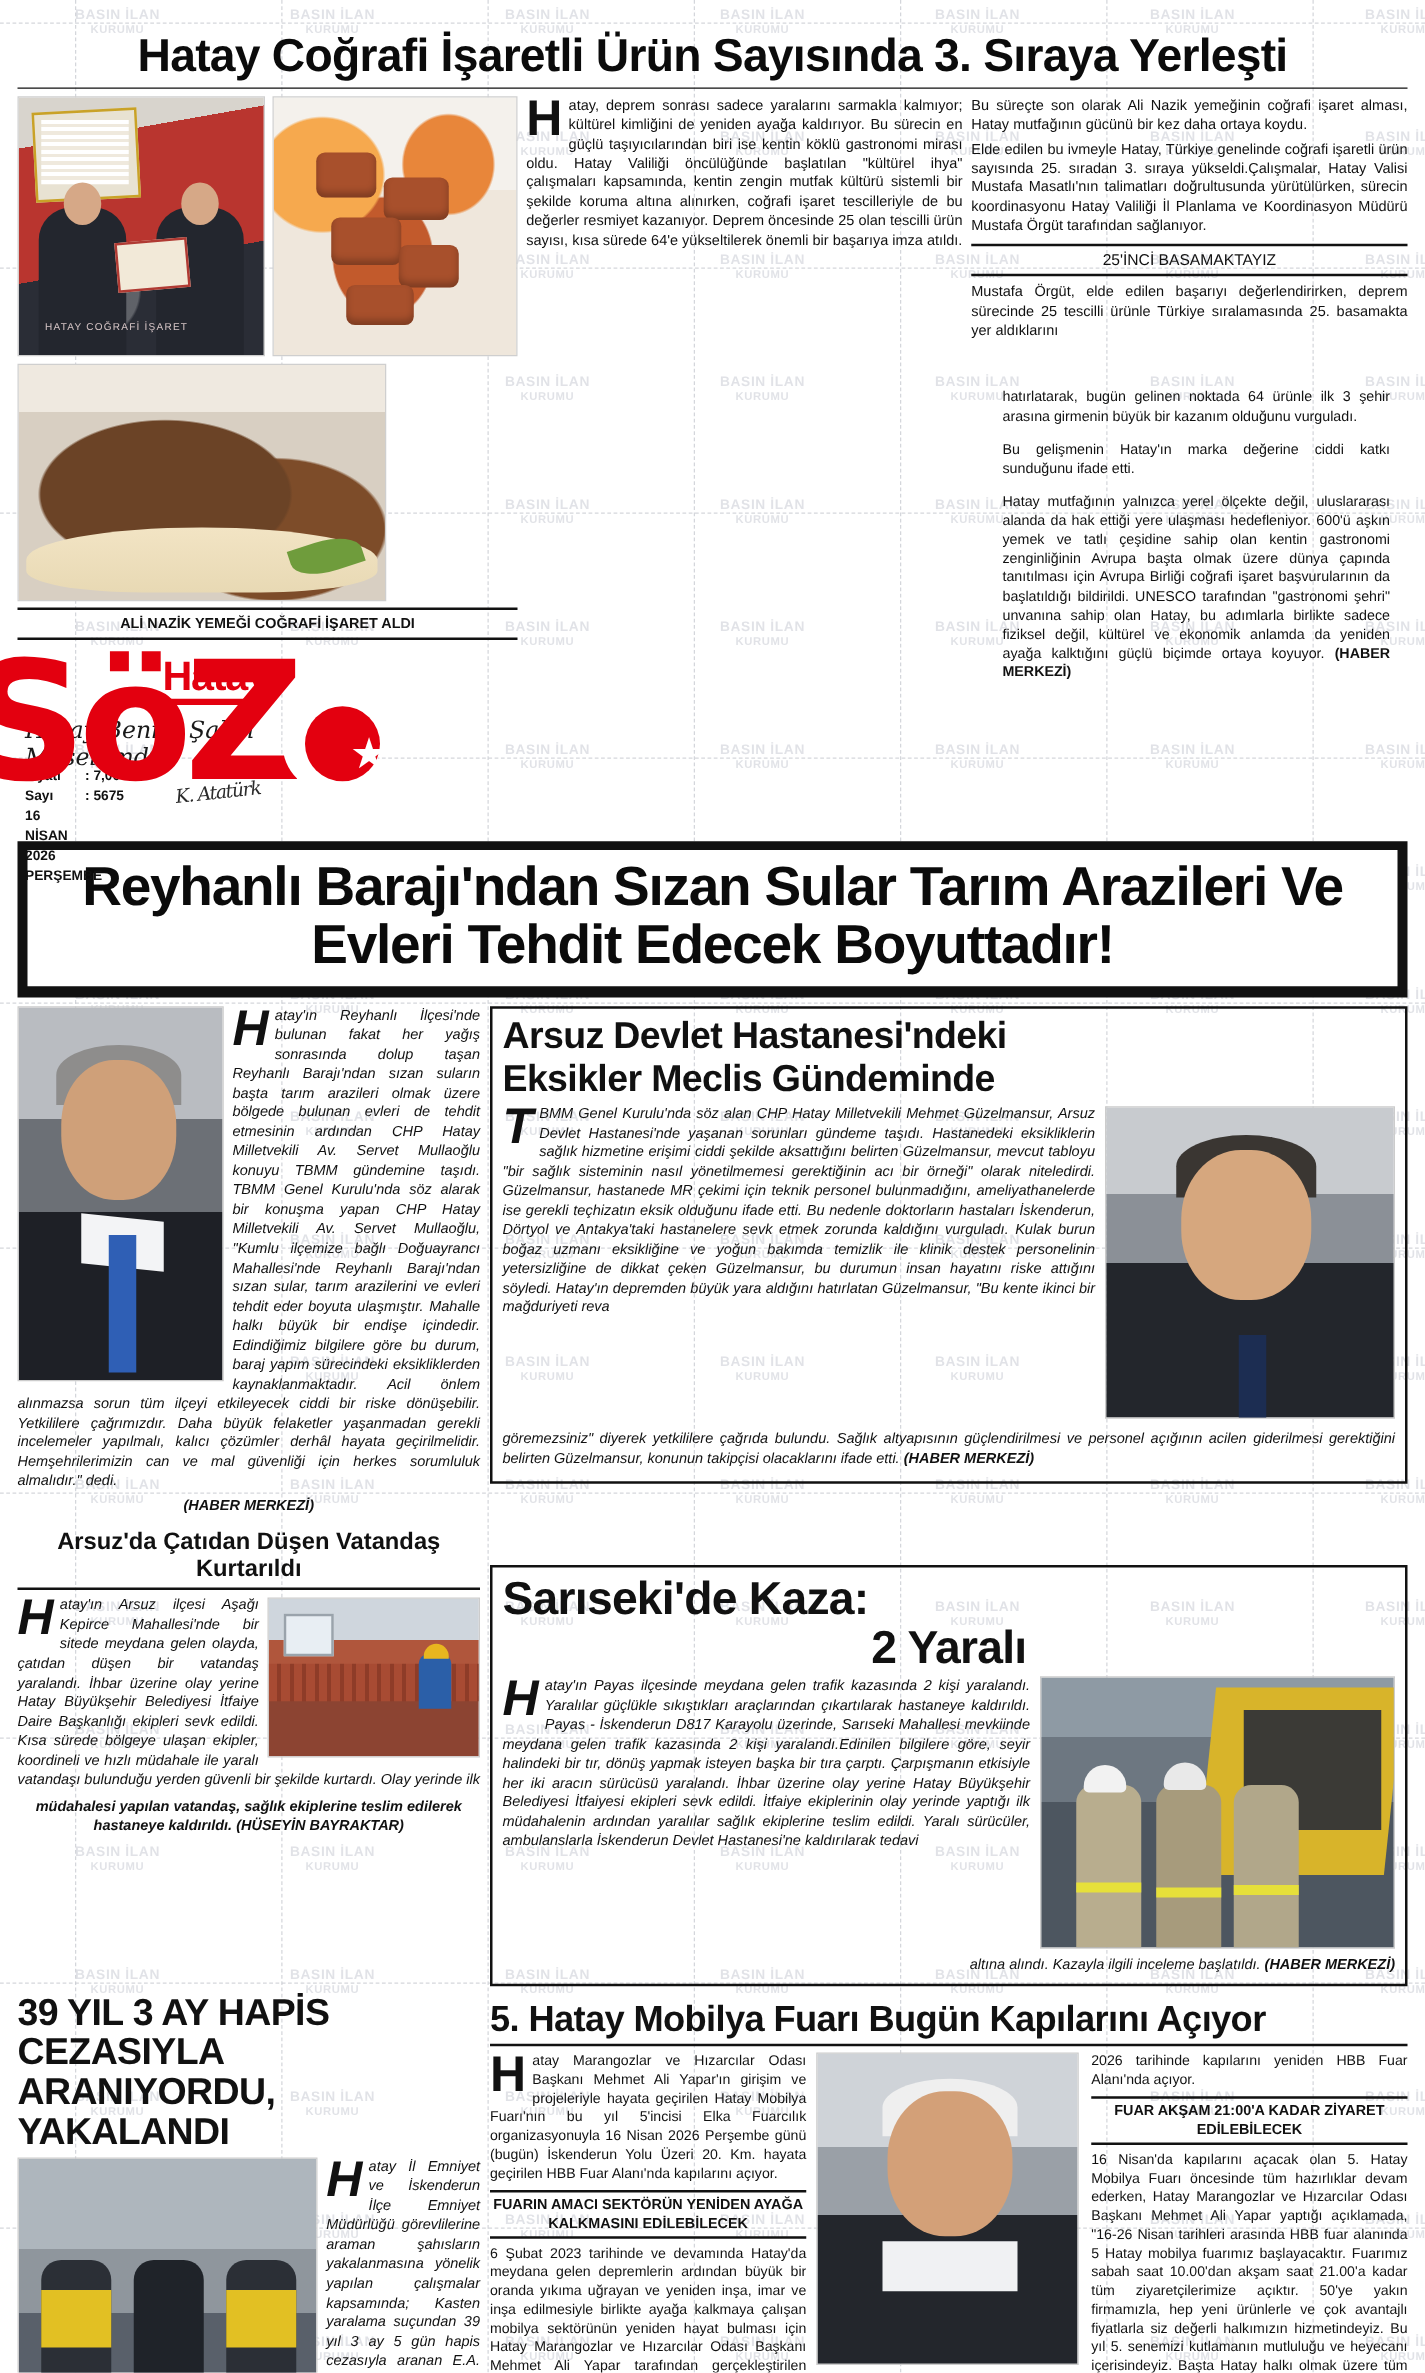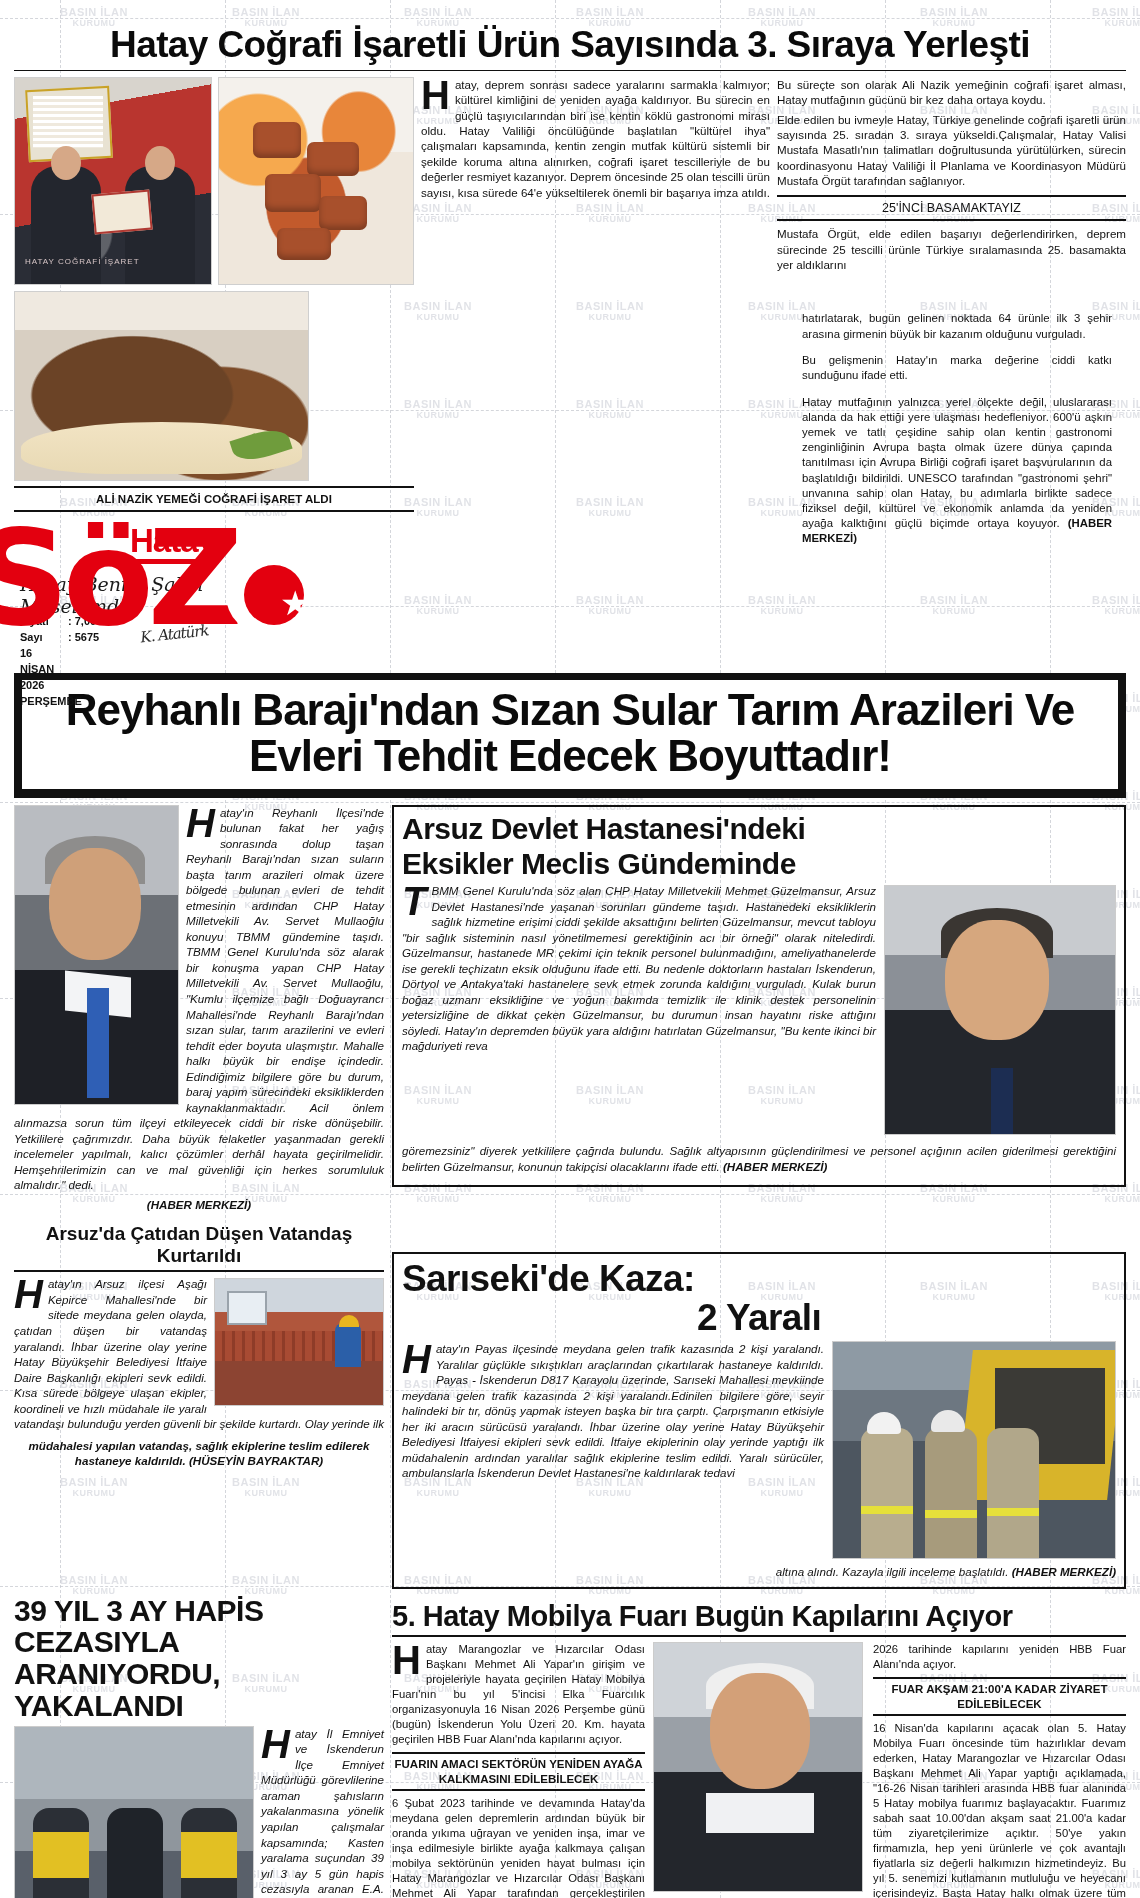--- a/index.html
+++ b/index.html
@@ -45,21 +45,21 @@
   .ph1 .p-h{position:absolute;left:12px;top:10px;width:84px;height:72px;background:#e8e2d2;
       border:2px solid #c9a227;transform:rotate(-3deg);}
   .ph1 .p-h2{position:absolute;left:18px;top:18px;width:70px;height:52px;
       background:repeating-linear-gradient(#fff 0 3px,#efe9dd 3px 6px);}
   .ph1 .man{position:absolute;bottom:0;width:70px;height:118px;background:#23262e;border-radius:26px 26px 0 0;}
   .ph1 .man.a{left:16px;} .ph1 .man.b{right:16px;}
   .ph1 .face{position:absolute;width:30px;height:34px;border-radius:50%;background:#d6a887;}
   .ph1 .face.a{left:36px;bottom:104px;} .ph1 .face.b{right:36px;bottom:104px;}
   .ph1 .box{position:absolute;left:78px;bottom:52px;width:58px;height:40px;background:#f2e9d8;
       border:2px solid #b03a33;transform:rotate(-5deg);}
-  .ph1 .cap{position:absolute;left:10px;bottom:18px;color:#f2dede;font-size:8px;letter-spacing:1px;opacity:.85;}
+  .ph1 .cap{position:absolute;left:21px;bottom:18px;color:#f2dede;font-size:8px;letter-spacing:1px;opacity:.85;}
 
   .ph2{width:196px;height:208px;
     background:
       radial-gradient(ellipse at 20% 30%, #f6a94e 0 22%, transparent 23%),
       radial-gradient(ellipse at 72% 26%, #e8863a 0 18%, transparent 19%),
       radial-gradient(ellipse at 45% 62%, #c25a2c 0 26%, transparent 27%),
       linear-gradient(180deg,#f4f1ec 0 36%, #efe7dc 36% 100%);
   }
   .ph2 .meat{position:absolute;border-radius:7px;background:#a8502c;box-shadow:inset 0 -4px 6px rgba(0,0,0,.25);}
   .ph3{width:295px;height:190px;margin-top:6px;

